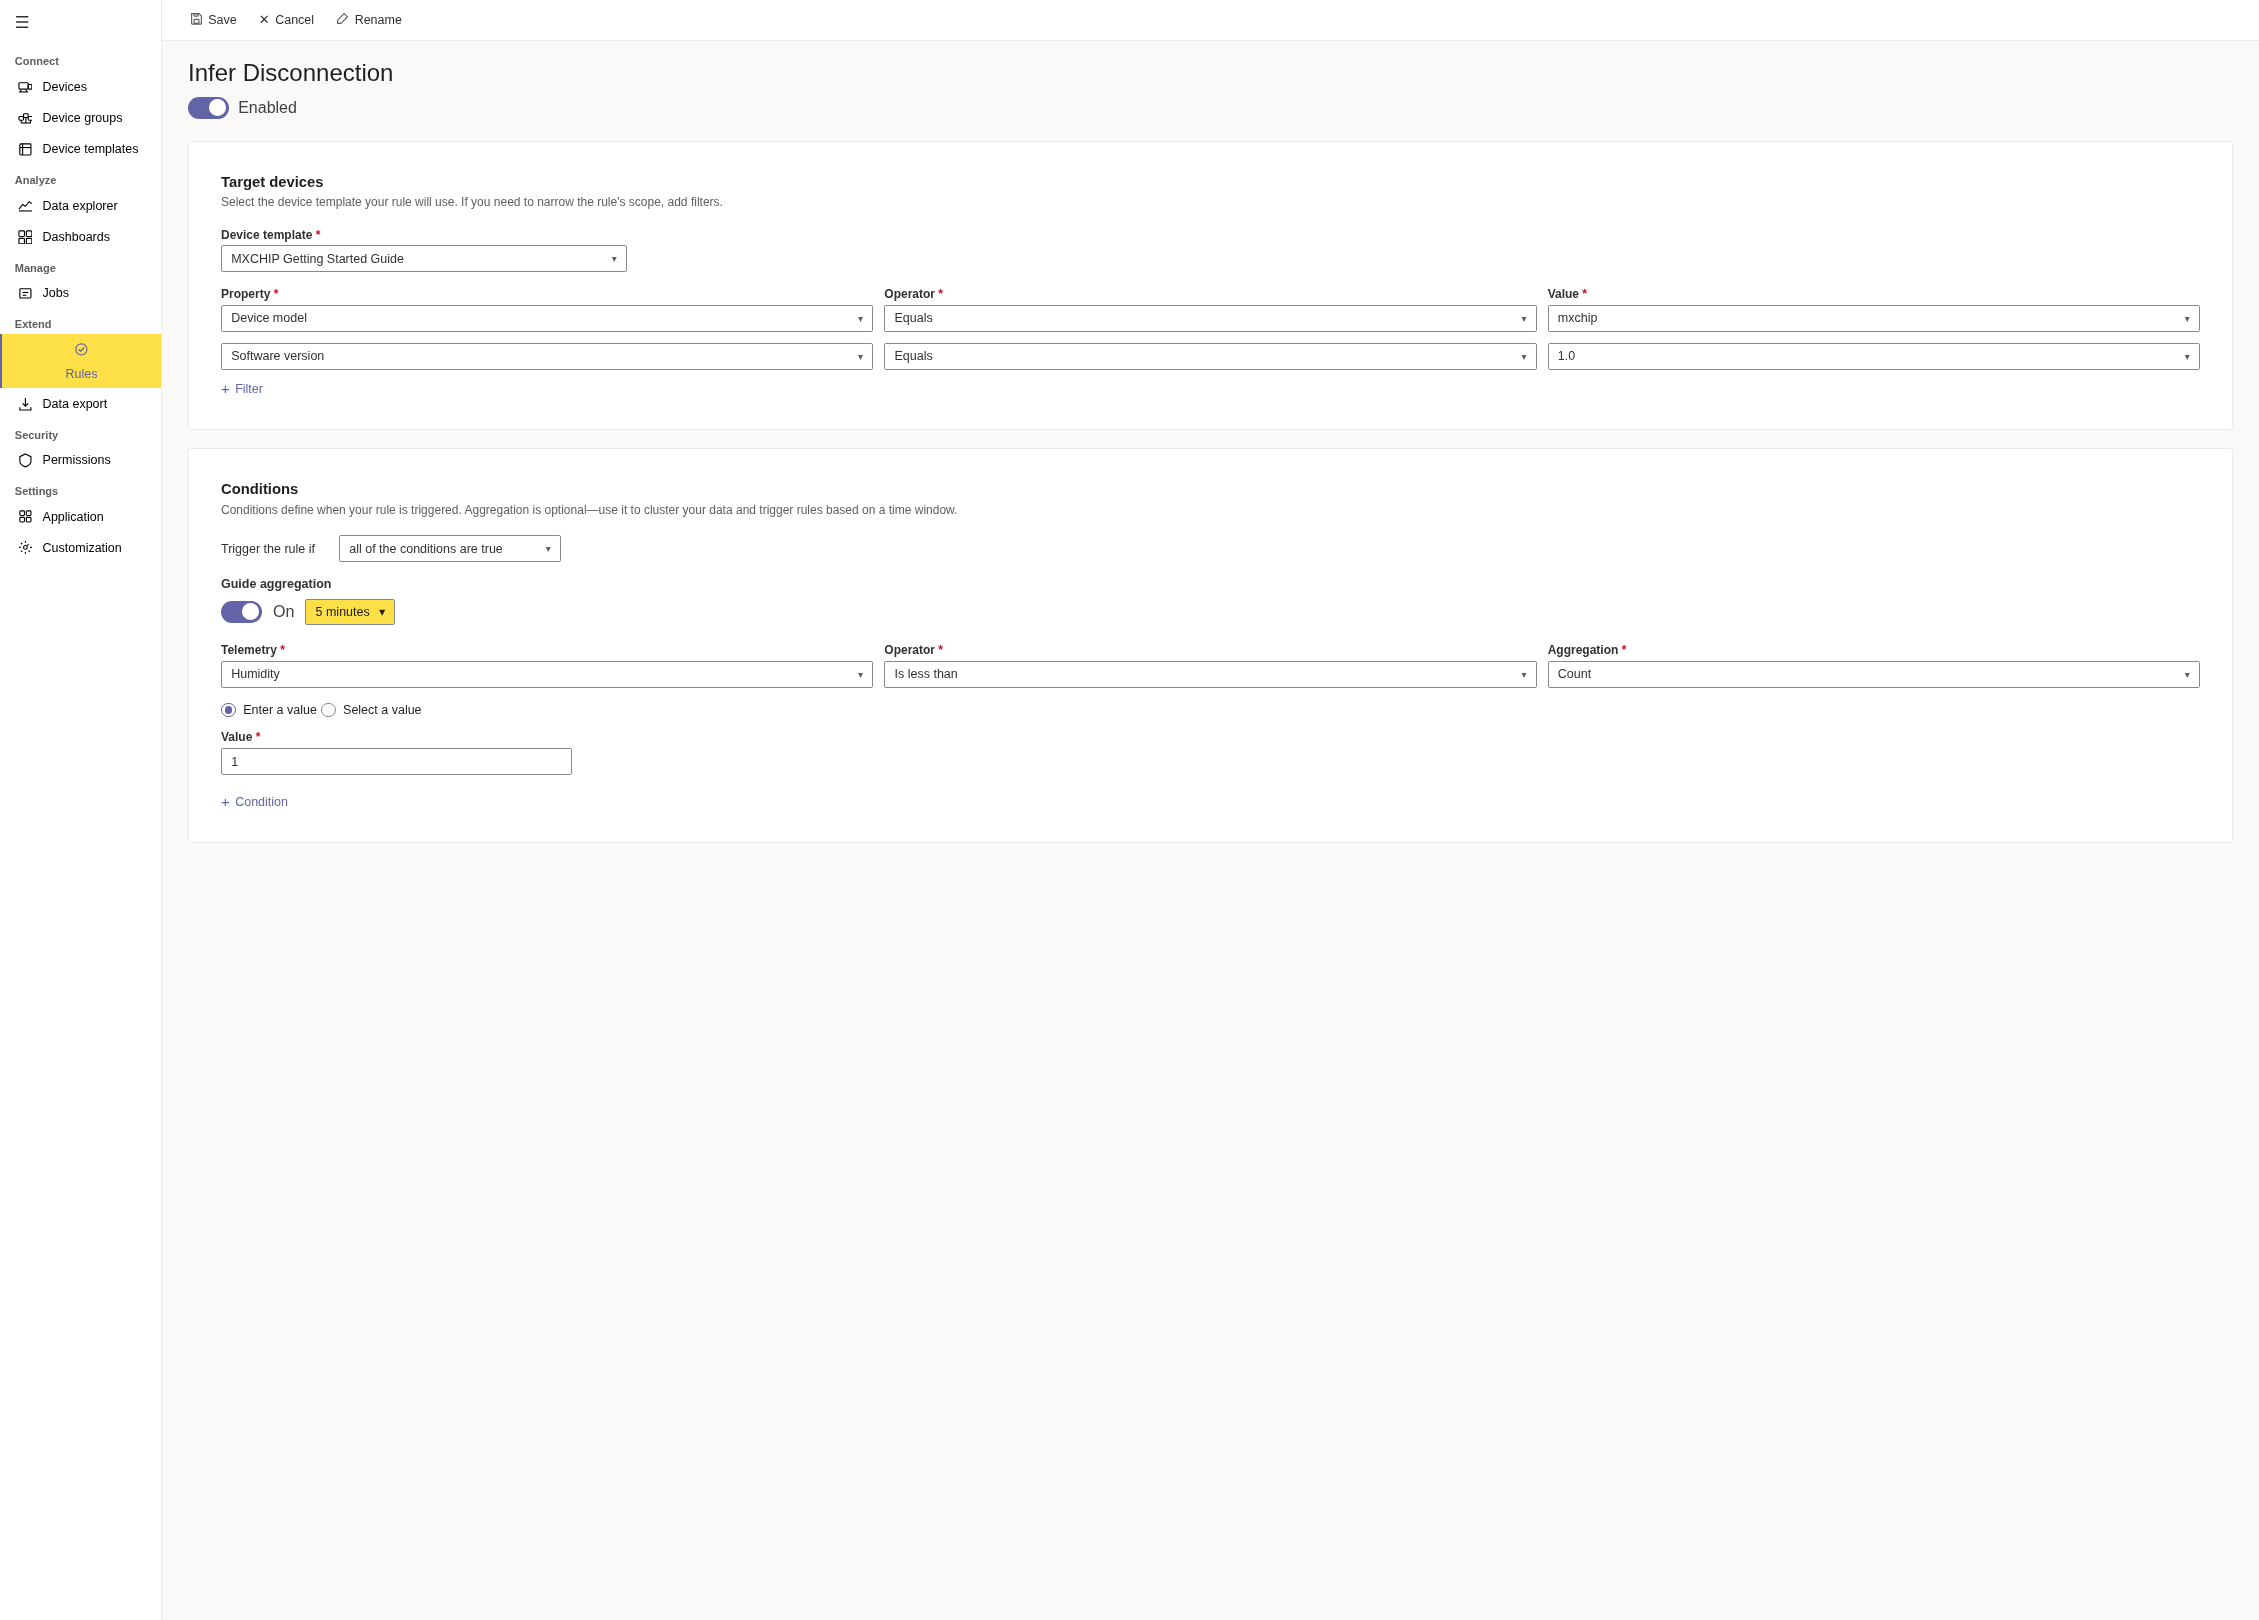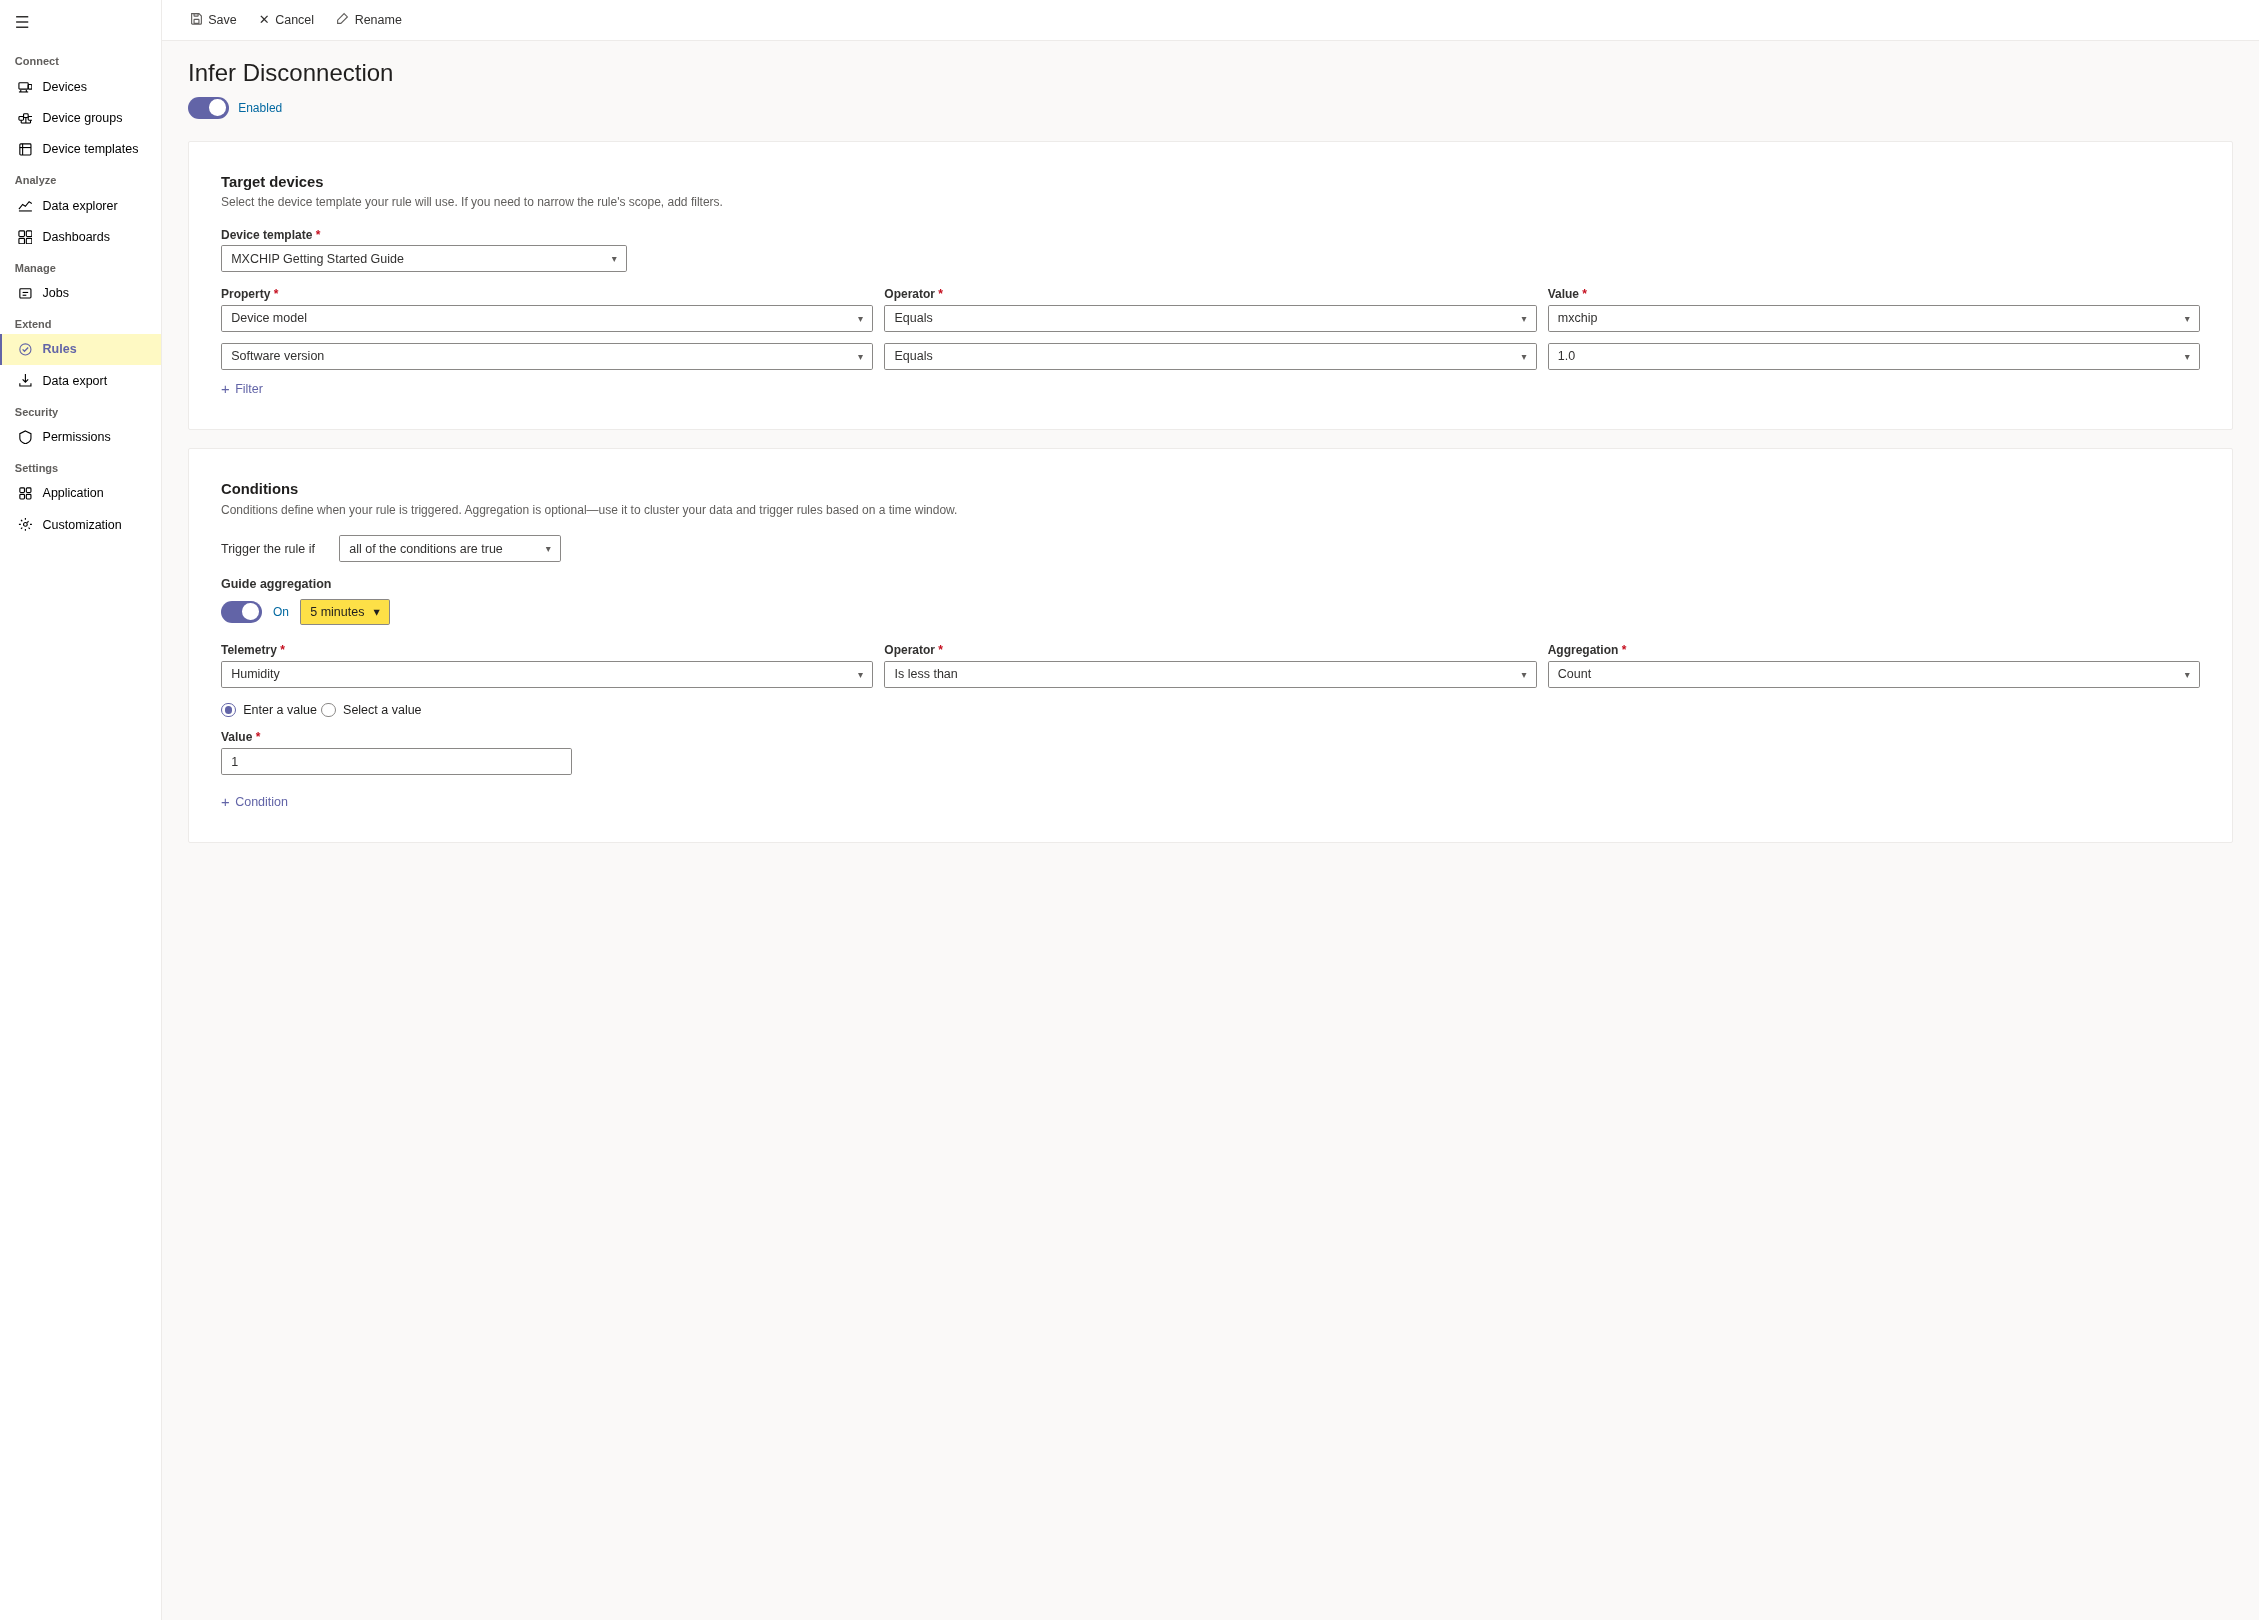--- a/index.html
+++ b/index.html
@@ -33,23 +33,24 @@
       align-items: center;
       gap: 9.2px;
       padding: 7.4px 14.8px;
       cursor: pointer;
       color: #000000;
       font-size: 12.5px;
       border-left: 2.8px solid transparent;
     }
     .sidebar-item.active {
       border-left: 2.8px solid #6264a7;
-      background: #fef9c3;
+      background: #fde047;
       color: #6264a7;
-      font-weight: 700;
+      font-weight: 400;
+      flex-direction: column;
     }
     .sidebar-item .icon {
       width: 16.6px;
       height: 16.6px;
       display: flex;
       align-items: center;
       justify-content: center;
       flex-shrink: 0;
       color: inherit;
     }
@@ -121,21 +122,21 @@
     .toggle-thumb {
       position: absolute;
       width: 16.6px;
       height: 16.6px;
       background: #fff;
       border-radius: 50%;
       top: 2.8px;
       left: 21px;
       transition: 0.2s;
     }
-    .toggle-label { font-size: 12px; color: #0369a1; }
+    .toggle-label { font-size: 16px; color: #404040; }
 
     
     .section-card {
       background: #fff;
       border: 0.9px solid #edebe9;
       border-radius: 2px;
       padding: 32px;
       margin-bottom: 18.5px;
     }
     .section-title {

